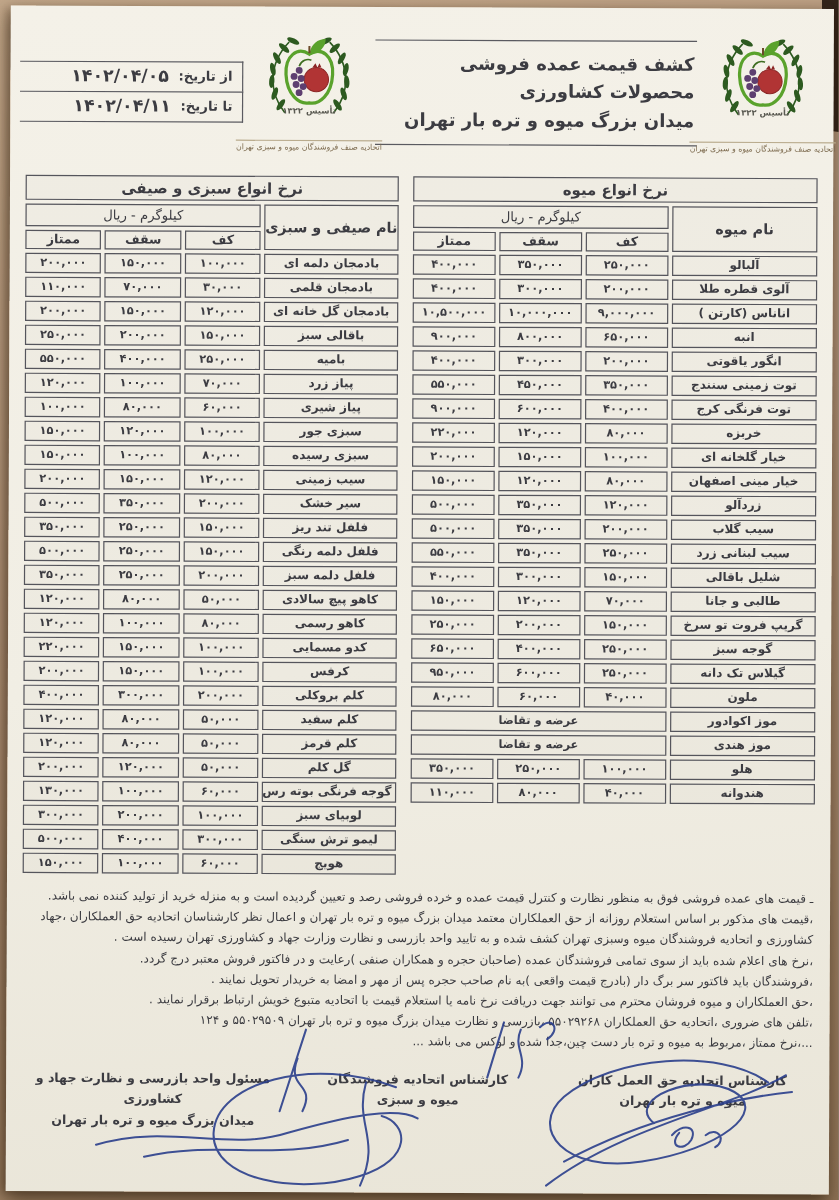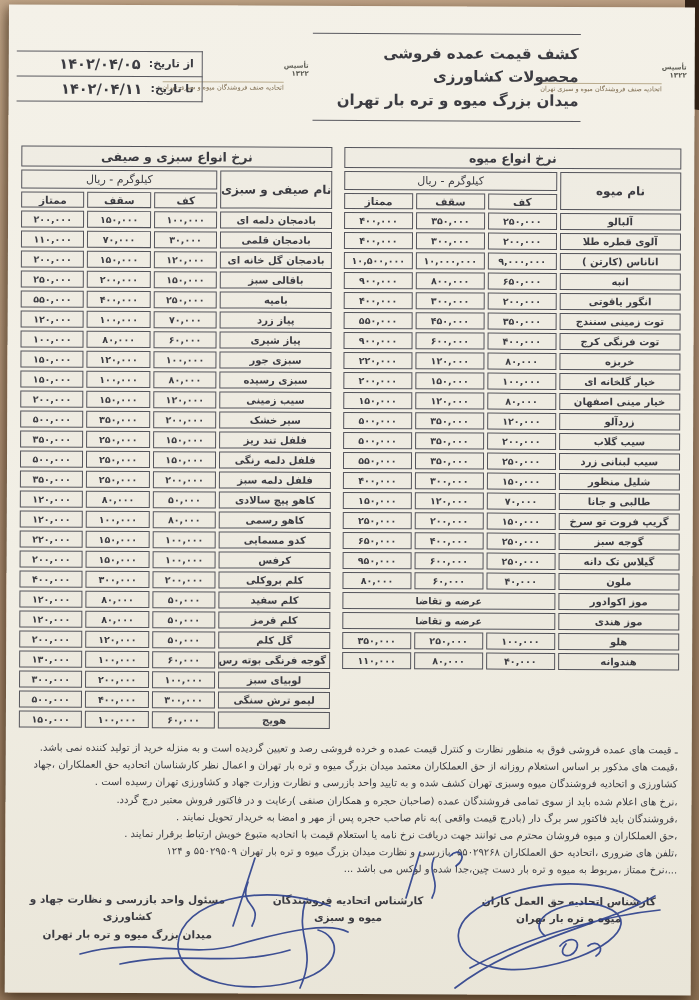--- a/index.html
+++ b/index.html
@@ -12,21 +12,21 @@
   .page{position:relative;width:699px;height:1000px;overflow:hidden;
     background:linear-gradient(160deg,#c2a78a 0%,var(--bg) 45%,#8f7356 100%)}
   .corner-dark{position:absolute;top:0;right:0;width:14px;height:110px;background:#33241a;transform:skewY(8deg);transform-origin:top right}
   .paper{position:absolute;left:9px;top:6px;width:686px;height:988px;direction:rtl;
     background:linear-gradient(175deg,#f4f1e8 0%,var(--paper) 55%,#e9e5d8 100%);
     transform:rotate(0.25deg);transform-origin:50% 0;
     box-shadow:0 8px 16px rgba(40,25,10,.55), -4px 2px 8px rgba(60,40,20,.35);
     color:var(--ink);padding:10px 8px 6px 8px}
   
   .hdr{display:flex;align-items:center;gap:4px;height:122px}
-  .logo-wrap{width:102px;flex:0 0 102px;display:flex;align-items:center}
+  .logo-wrap{width:102px;flex:0 0 102px;display:flex;flex-direction:column;align-items:center}
   .logo-wrap svg{width:92px;height:76px}
   .logo-est{font-size:7px;font-weight:bold;color:#5a5a52;margin-top:-14px}
   .logo-cap{font-size:6.5px;color:#7c6a4e;white-space:nowrap;margin-top:20px;border-top:1px solid #b9ab8d;padding-top:1px}
   .titleblock{flex:1;text-align:right;border-top:1.6px solid #5a5a60;border-bottom:1.6px solid #5a5a60;
     padding:8px 2px;font-size:15px;font-weight:bold;line-height:1.55;align-self:center;letter-spacing:.2px}
   .dates{flex:0 0 186px;align-self:center;border-left:none}
   .date-row{display:flex;align-items:center;justify-content:flex-start;gap:8px;
     border-top:1.6px solid #5a5a60;padding:4px 8px 4px 2px;border-right:1.6px solid #5a5a60}
   .date-row:last-child{border-bottom:1.6px solid #5a5a60}
   .date-label{font-size:11px;font-weight:bold}
@@ -231,21 +231,21 @@
                 <td class="price">۳۵۰,۰۰۰</td>
                 <td class="price">۵۰۰,۰۰۰</td>
               </tr>
               <tr>
                 <td class="name">سیب لبنانی زرد</td>
                 <td class="price">۲۵۰,۰۰۰</td>
                 <td class="price">۳۵۰,۰۰۰</td>
                 <td class="price">۵۵۰,۰۰۰</td>
               </tr>
               <tr>
-                <td class="name">شلیل منظور</td>
+                <td class="name">شلیل باقالی</td>
                 <td class="price">۱۵۰,۰۰۰</td>
                 <td class="price">۳۰۰,۰۰۰</td>
                 <td class="price">۴۰۰,۰۰۰</td>
               </tr>
               <tr>
                 <td class="name">طالبی و جانا</td>
                 <td class="price">۷۰,۰۰۰</td>
                 <td class="price">۱۲۰,۰۰۰</td>
                 <td class="price">۱۵۰,۰۰۰</td>
               </tr>

